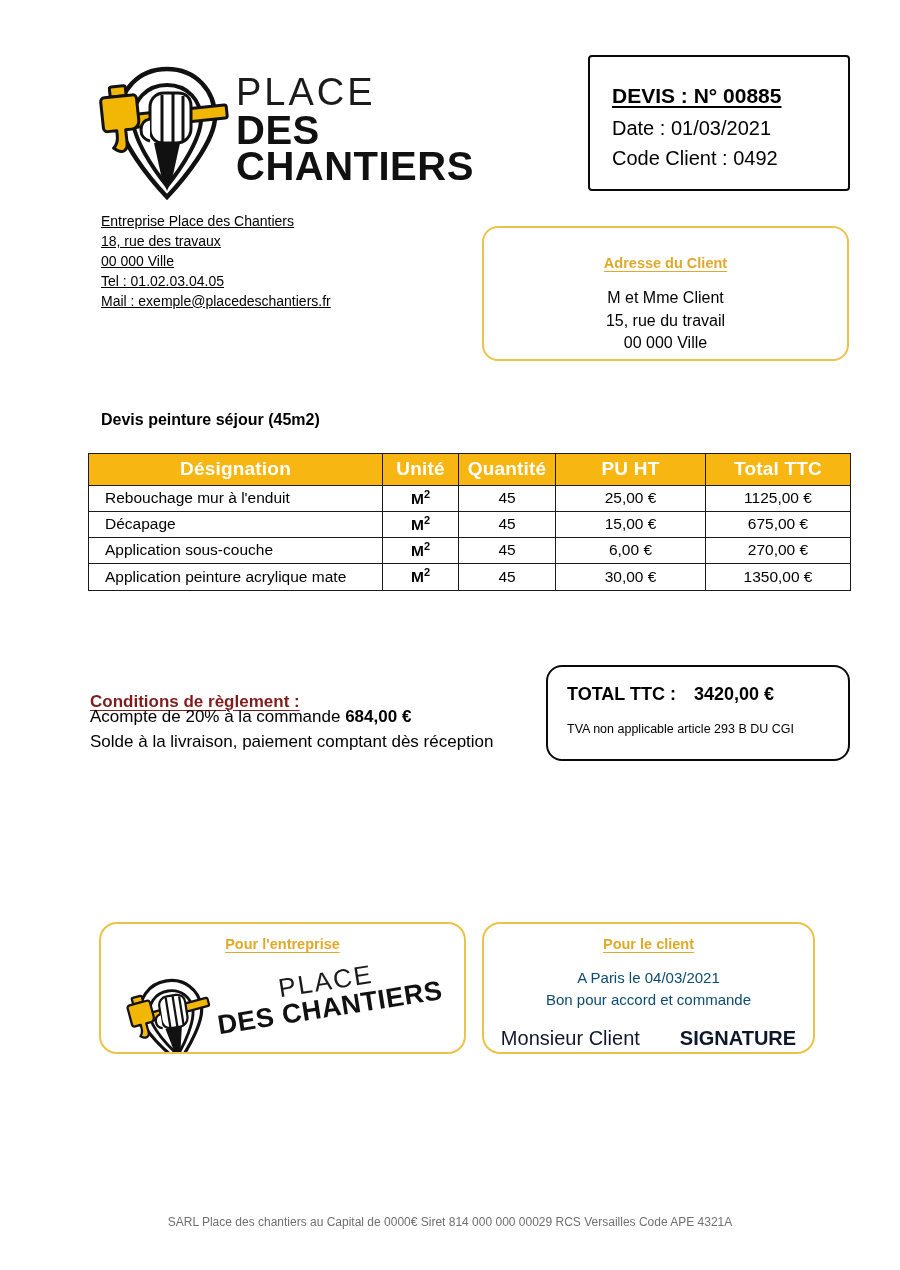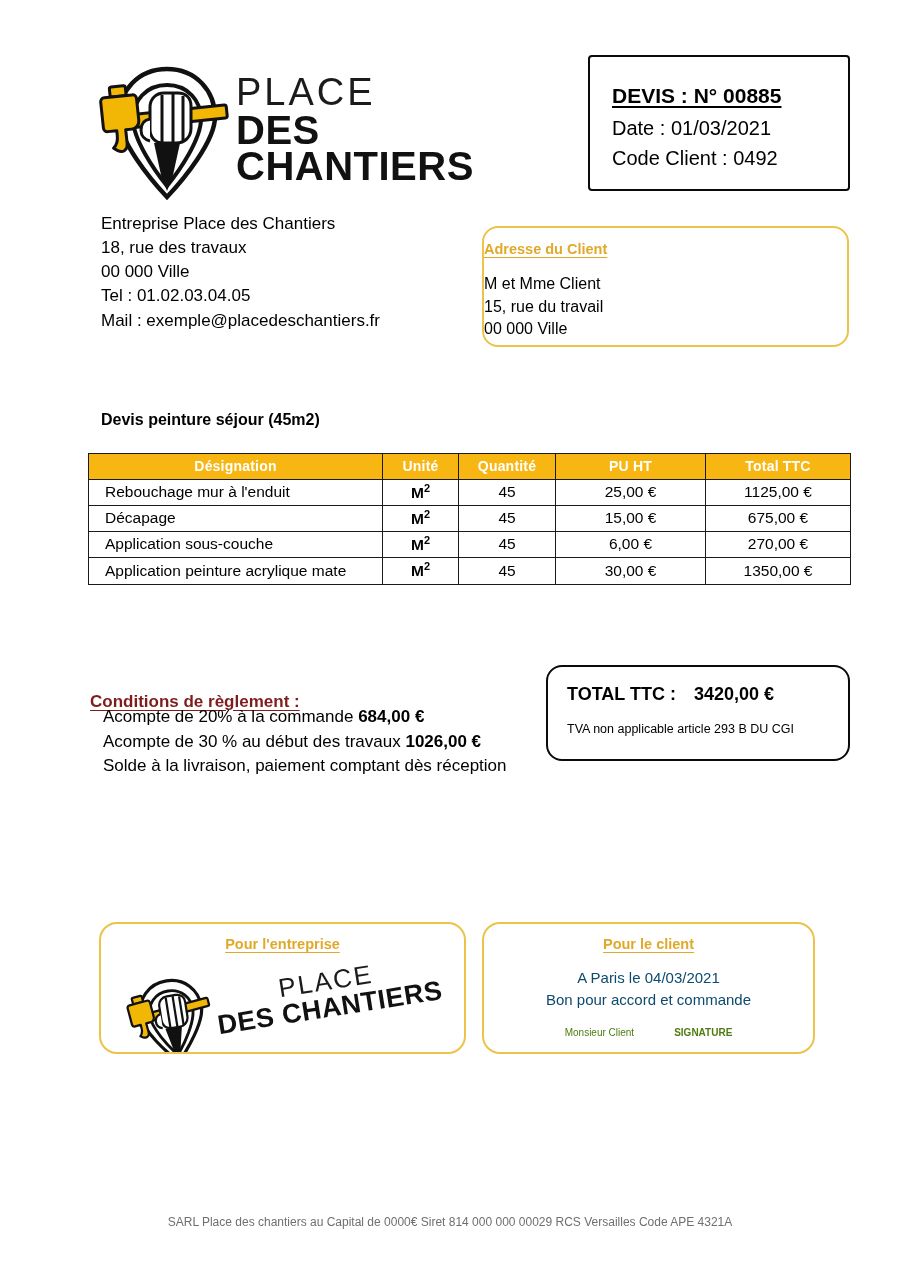--- a/index.html
+++ b/index.html
@@ -51,34 +51,35 @@
     font-size: 21px; font-weight: bold;
     text-decoration: underline; text-underline-offset: 3px;
     margin-bottom: 9px;
   }
   .devis-line { font-size: 20px; margin-bottom: 7px; }
 
   
   .company-info {
     position: absolute;
     left: 101px; top: 212px;
-    font-size: 17px;
+    font-size: 14px;
     line-height: 1.42;
     white-space: pre-line;
+    text-decoration: underline;
   }
 
   
   .client-box {
     position: absolute;
     left: 482px; top: 226px;
-    width: 367px; height: 121px;
+    width: 367px; height: 135px;
     border: 2px solid #ecc34a;
     border-radius: 16px;
-    text-align: left;
-    padding-top: 13px;
+    text-align: center;
+    padding-top: 27px;
   }
   .client-title {
     font-size: 14.5px; font-weight: bold;
     color: #e0a92a;
     text-decoration: underline; text-underline-offset: 3px;
     margin-bottom: 16px;
   }
   .client-lines { font-size: 16px; line-height: 1.42; white-space: pre-line; }
 
   
@@ -92,21 +93,21 @@
   .quote-table {
     position: absolute;
     left: 88px; top: 453px;
     width: 762px;
     border-collapse: collapse;
     table-layout: fixed;
   }
   .quote-table th {
     background: #F7B612;
     color: #ffffff;
-    font-size: 14px;
+    font-size: 19px;
     font-weight: bold;
     padding: 4px 0 5px;
     border: 1.3px solid #1b1b1b;
     text-align: center;
     letter-spacing: 0.2px;
   }
   .quote-table td {
     border: 1.3px solid #1b1b1b;
     font-size: 15.5px;
     padding: 2px 0 3px;
@@ -139,21 +140,21 @@
   
   .cond-title {
     position: absolute;
     left: 90px; top: 652px;
     font-size: 17px; font-weight: bold;
     color: #7f1d1d;
     text-decoration: underline; text-underline-offset: 3px; margin-top: 40px;
   }
   .cond-body {
     position: absolute;
-    left: 103px; top: 705px;
+    left: 90px; top: 705px;
     font-size: 17px; line-height: 1.45;
   }
   .cond-body b { font-weight: bold; }
 
   
   .mention {
     position: absolute;
     left: 90px; top: 836px;
     width: 720px;
     font-size: 17px; line-height: 1.45;
@@ -188,21 +189,21 @@
   .stamp .logo-chantiers { font-size: 27px; }
 
   .sig-client-lines {
     margin-top: 15px;
     font-size: 15px; color: #0c4a6e; line-height: 1.45;
     white-space: pre-line;
   }
   .sig-client-row {
     margin-top: 16px;
     display: flex; justify-content: center; gap: 40px;
-    font-size: 10px; color: #4d7c0f;
+    font-size: 20px; color: #0f172a;
   }
   .sig-client-row .sig-word { font-weight: bold; }
 
   
   .footer {
     position: absolute;
     left: 0; top: 1215px;
     width: 900px;
     text-align: center;
     font-size: 12px;
@@ -319,21 +320,20 @@
   <div class="total-box">
     <div class="total-line">
       <span>TOTAL TTC :</span><span class="amount">3420,00 €</span>
     </div>
     <div class="total-note">TVA non applicable article 293 B DU CGI</div>
   </div>
 
   <div class="cond-title">Conditions de règlement :</div>
   <div class="cond-body">
     <div><span>Acompte de 20% à la commande </span><b>684,00 €</b></div>
-    <div><span>Acompte de 30 % au début des travaux </span><b>1026,00 €</b></div>
     <div>Solde à la livraison, paiement comptant dès réception</div>
   </div>
 
 
   <div class="sig-box sig-left">
     <div class="sig-title">Pour l'entreprise</div>
     <div class="stamp">
       <span class="logo-mark">
         <svg viewBox="0 0 150 150" width="96" height="96" aria-hidden="true">
           <path d="M75 14 C46 14 27 36 27 62 C27 86 58 124 75 142 C92 124 123 86 123 62 C123 36 104 14 75 14 Z" fill="none" stroke="#111" stroke-width="5"></path>

